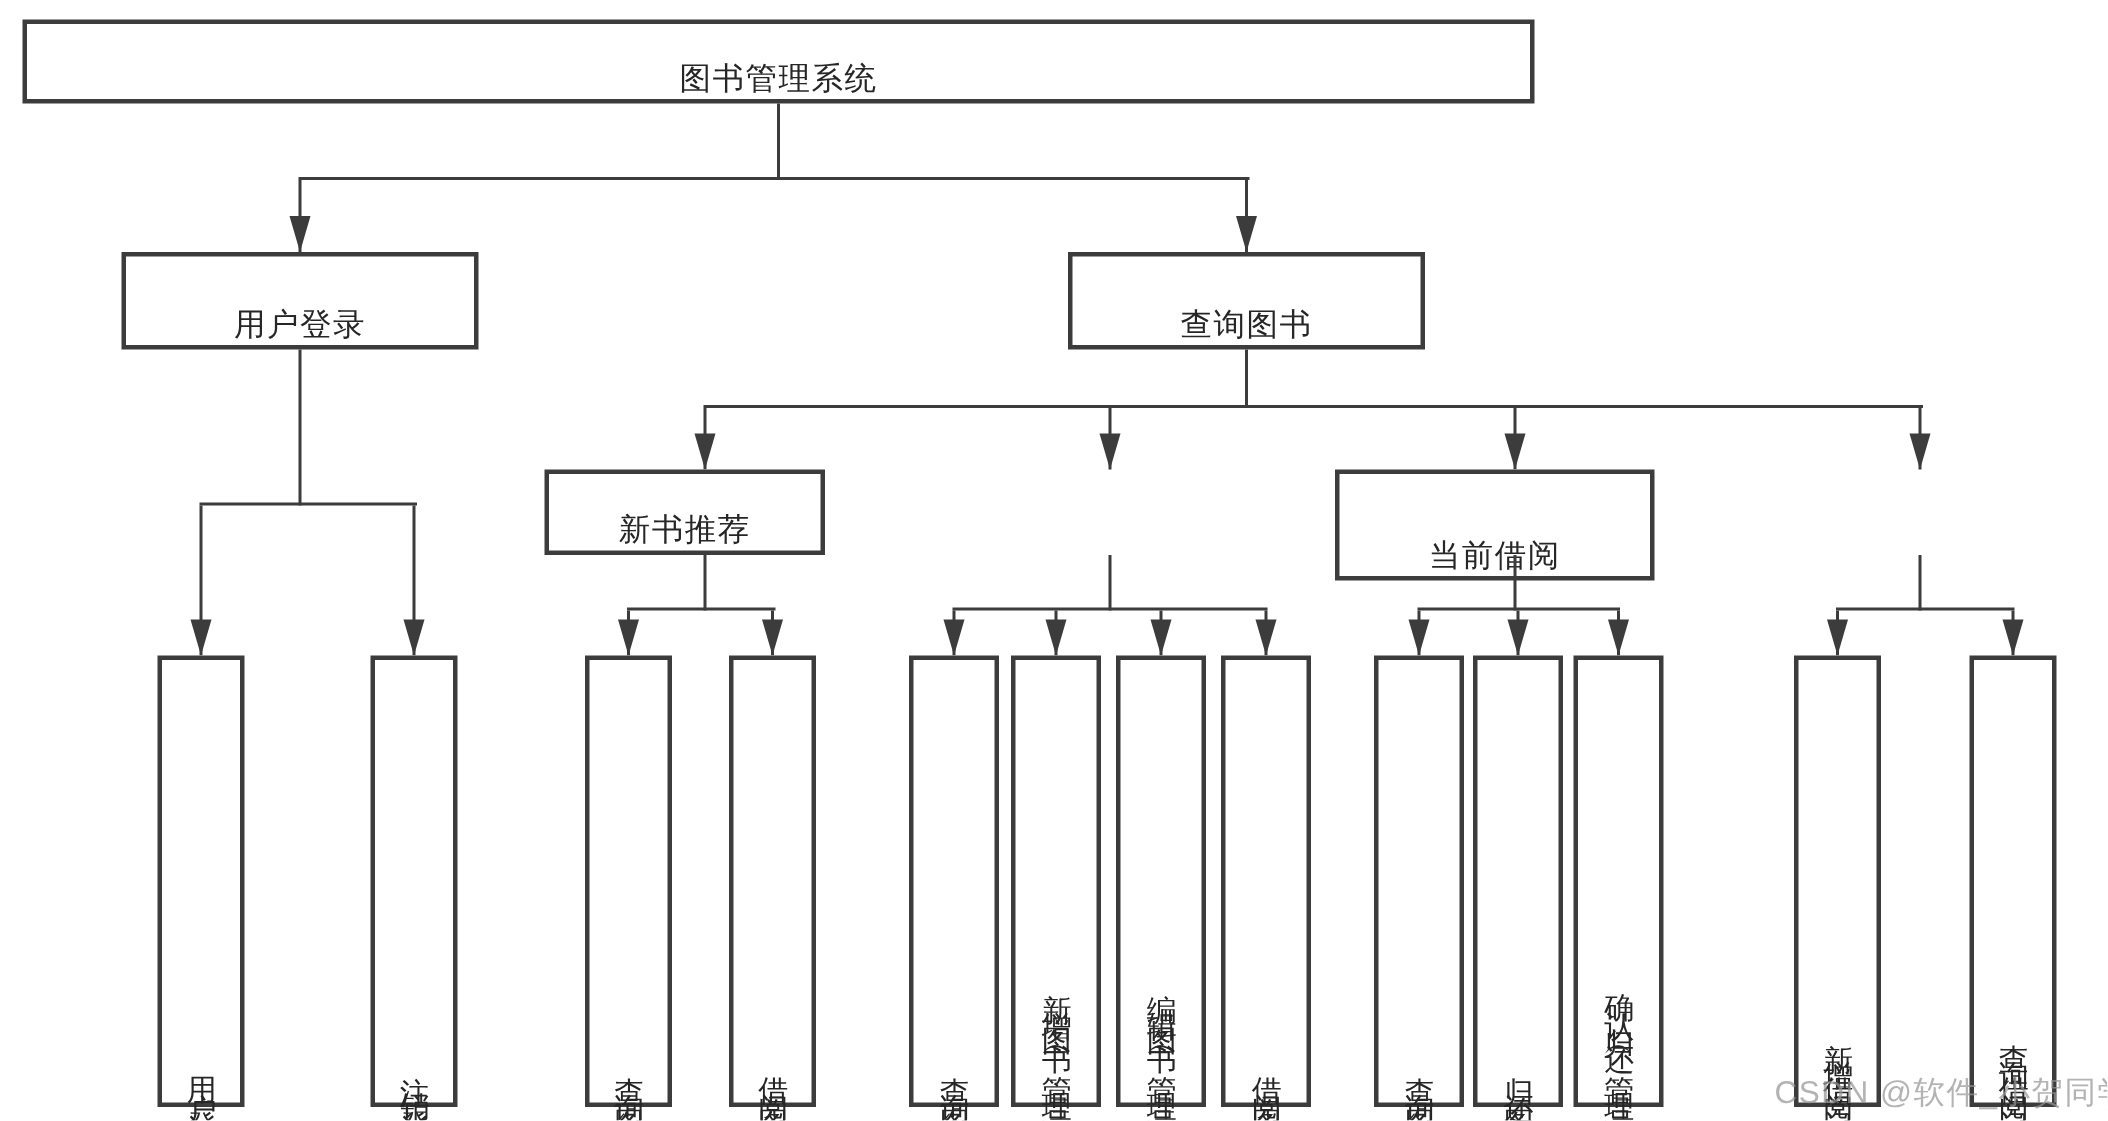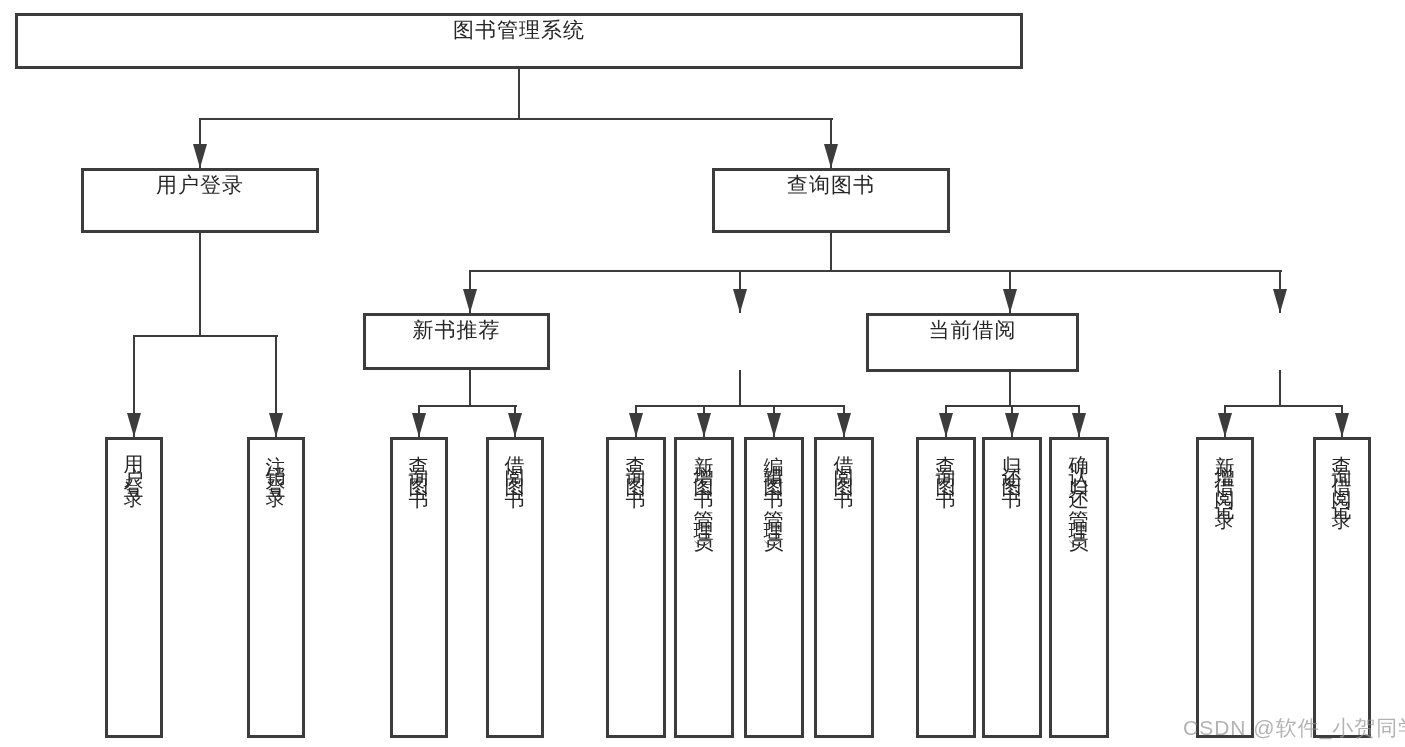--- a/index.html
+++ b/index.html
@@ -9,21 +9,21 @@
     background:#ffffff;
     font-family:"Liberation Sans", sans-serif;
     overflow:hidden;
   }
   .box{
     position:absolute;
     box-sizing:border-box;
     background:#ffffff;
     border:3px solid #3c3c3c;
     display:flex;
-    align-items:flex-start;
+    align-items:flex-end;
     justify-content:center;
     color:#262626;
   }
   .hbox span{
     font-size:21px;
     letter-spacing:1px;
     white-space:nowrap;
   }
   .leaf{top:437px;height:301px;}
   .vtext{
@@ -90,21 +90,21 @@
   <div class="line" style="left:739px;top:272px;width:2px;height:41px"></div>
   <div class="arrow" style="left:733px;top:289px"></div>
   <div class="line" style="left:1009px;top:272px;width:2px;height:41px"></div>
   <div class="arrow" style="left:1003px;top:289px"></div>
   <div class="line" style="left:1279px;top:272px;width:2px;height:41px"></div>
   <div class="arrow" style="left:1273px;top:289px"></div>
 
   <div class="box hbox" style="left:363px;top:313px;width:187px;height:57px">
     <span>新书推荐</span>
   </div>
-  <div class="box hbox" style="left:866px;top:313px;width:213px;height:59px">
+  <div class="box hbox" style="left:890px;top:313px;width:213px;height:74px">
     <span>当前借阅</span>
   </div>
 
   <div class="line" style="left:469px;top:370px;width:2px;height:37px"></div>
   <div class="line" style="left:418px;top:405px;width:99px;height:2px"></div>
   <div class="line" style="left:418px;top:407px;width:2px;height:30px"></div>
   <div class="arrow" style="left:412px;top:413px"></div>
   <div class="line" style="left:514px;top:407px;width:2px;height:30px"></div>
   <div class="arrow" style="left:508px;top:413px"></div>
 

